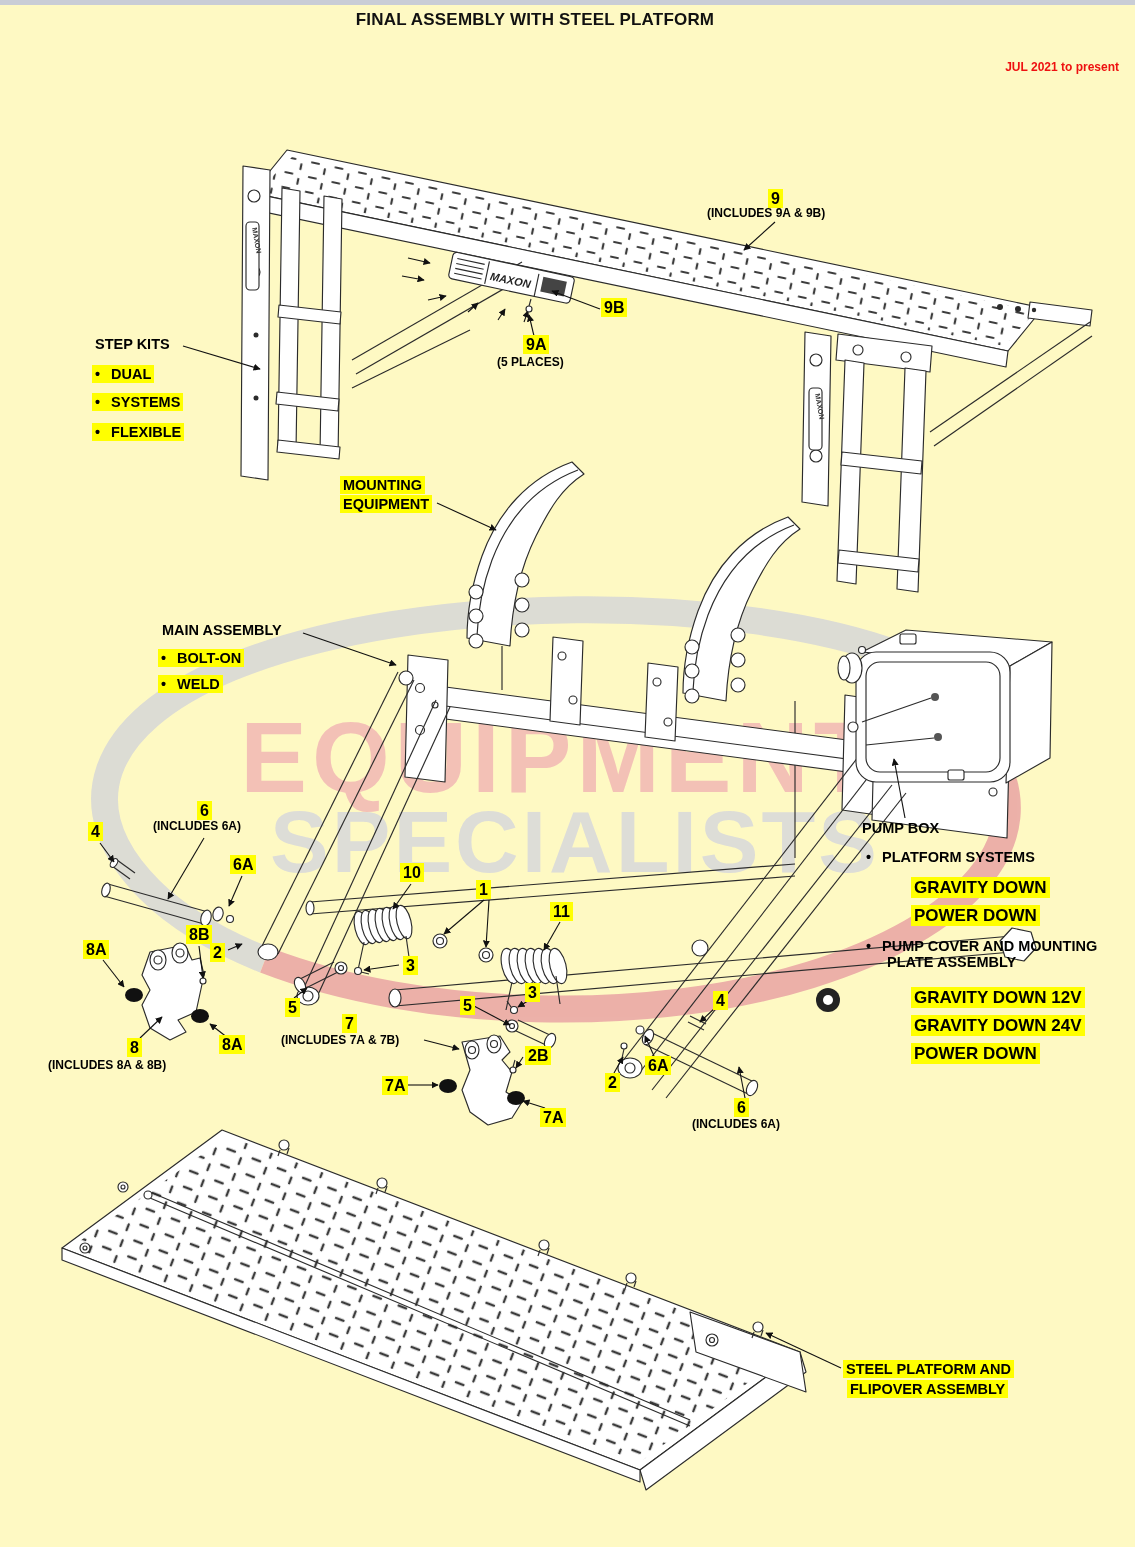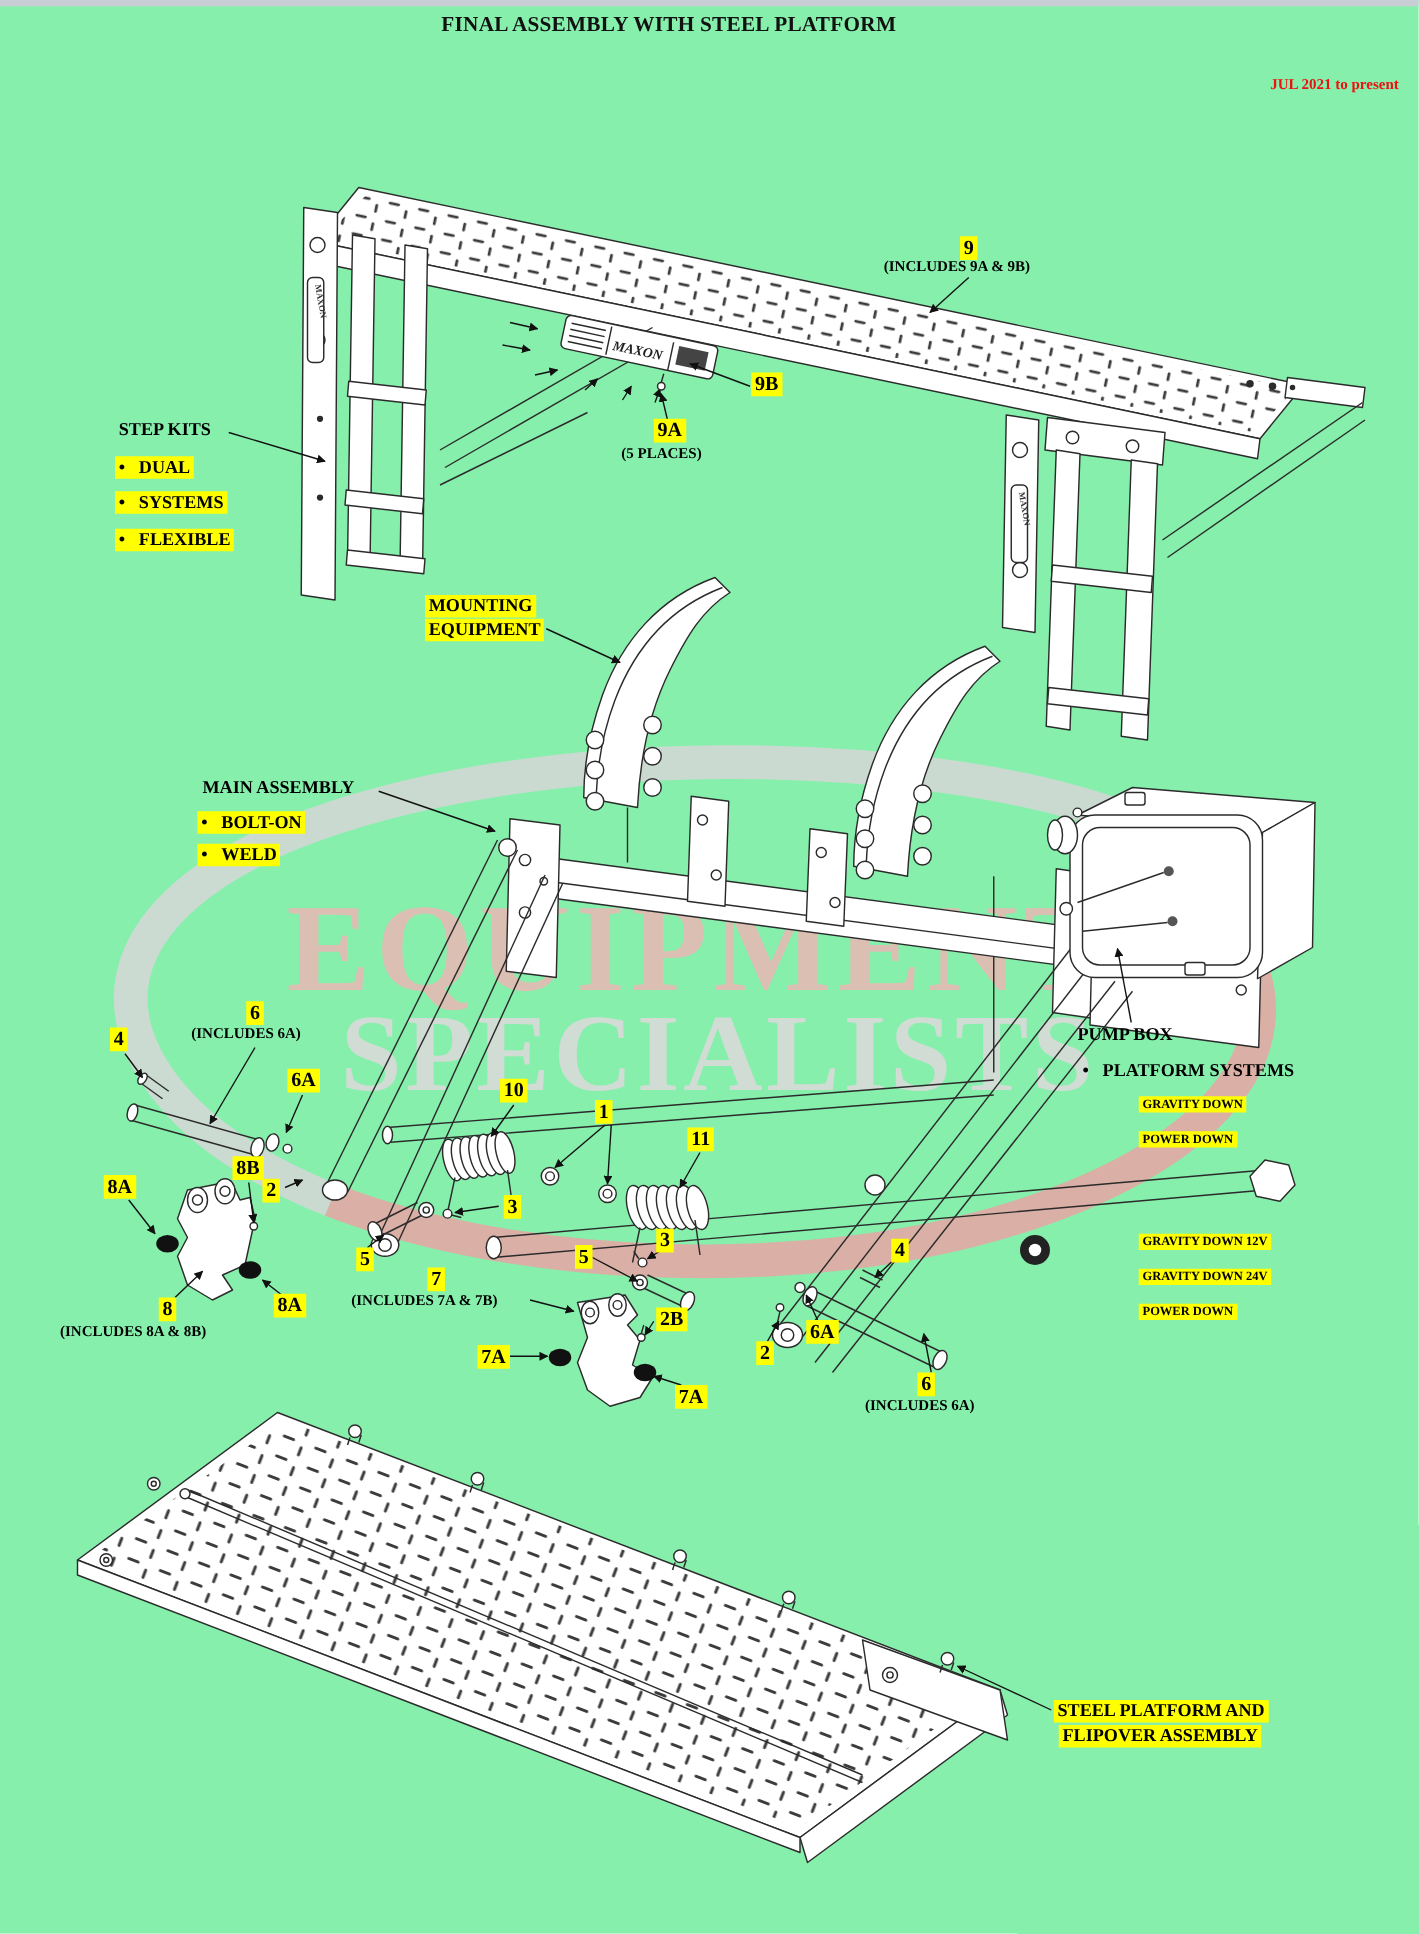--- a/index.html
+++ b/index.html
@@ -1,27 +1,27 @@
 <!DOCTYPE html>
 <html style="--highlight: #ffff00; --revision_red: #ee1111; --top_bar: #c9cdd6; --line: #2b2b2b; --watermark_pink: #f1b4b4; --watermark_gray: #dadada; --swoosh_red: #e9a4a4; --swoosh_gray: #d7d7d7;"><head>
 <meta charset="utf-8">
 <style>
   html,body{margin:0;padding:0;background:#fff}
-  .page{position:relative;width:1135px;height:1547px;background:#86efac;
-        font-family:Liberation Serif, serif;overflow:hidden}
+  .page{position:relative;width:1135px;height:1547px;background:#fef9c3;
+        font-family:Liberation Sans, sans-serif;overflow:hidden}
   .topbar{position:absolute;top:0;left:0;right:0;height:5px;background:var(--top_bar,#c9cdd6)}
   .title{position:absolute;top:10px;left:0;width:1070px;text-align:center;
          font-weight:bold;font-size:17px;color:#111;letter-spacing:.2px}
   .rev{position:absolute;top:60px;right:16px;font-weight:bold;font-size:12px;color:var(--revision_red,#e11)}
   .lbl{position:absolute;font-weight:bold;color:#000;white-space:nowrap;line-height:1.12}
   .hl{background:var(--highlight,#ff0);padding:1px 3px}
   .num{font-size:16px}
   .note{font-size:12px}
   .sec{font-size:14.5px}
-  .sub{font-size:10px}
+  .sub{font-size:17px}
   .b{margin-right:11px}
   .stack span.hl{display:inline-block;margin-bottom:1px}
   svg{position:absolute;left:0;top:0}
   .ln{fill:none;stroke:#2b2b2b;stroke-width:1.15;stroke-linejoin:round}
   .lnw{fill:#fff;stroke:#2b2b2b;stroke-width:1.15;stroke-linejoin:round}
   .ld{fill:none;stroke:#111;stroke-width:1.1;marker-end:url(#arr)}
   .swg{fill:none;stroke:var(--swoosh_gray,#d7d7d7);stroke-width:27}
   .swr{fill:none;stroke:var(--swoosh_red,#e9a4a4);stroke-width:27}
   .wm1{fill:var(--watermark_pink,#f1b4b4)}
   .wm2{fill:var(--watermark_gray,#dadada)}
@@ -407,20 +407,24 @@
   <div class="lbl sec" style="left:158px;top:676px">
     <span class="hl"><span class="b">•</span><span>WELD</span></span>
   </div>
 
   <div class="lbl sec" style="left:862px;top:820px">PUMP BOX</div>
   <div class="lbl sec" style="left:866px;top:849px">
     <span class="b">•</span><span>PLATFORM SYSTEMS</span>
   </div>
   <div class="lbl sub" style="left:911px;top:878px"><span class="hl">GRAVITY DOWN</span></div>
   <div class="lbl sub" style="left:911px;top:906px"><span class="hl">POWER DOWN</span></div>
+  <div class="lbl sec" style="left:866px;top:938px">
+    <span class="b">•</span><span>PUMP COVER AND MOUNTING</span><br>
+    <span style="margin-left:21px">PLATE ASSEMBLY</span>
+  </div>
   <div class="lbl sub" style="left:911px;top:988px"><span class="hl">GRAVITY DOWN 12V</span></div>
   <div class="lbl sub" style="left:911px;top:1016px"><span class="hl">GRAVITY DOWN 24V</span></div>
   <div class="lbl sub" style="left:911px;top:1044px"><span class="hl">POWER DOWN</span></div>
 
   <div class="lbl sec" style="left:843px;top:1361px"><span class="hl">STEEL PLATFORM AND</span></div>
   <div class="lbl sec" style="left:847px;top:1381px"><span class="hl">FLIPOVER ASSEMBLY</span></div>
 
   <div class="lbl num" style="left:768px;top:190px"><span class="hl">9</span></div>
   <div class="lbl note" style="left:707px;top:207px">(INCLUDES 9A &amp; 9B)</div>
   <div class="lbl num" style="left:601px;top:299px"><span class="hl">9B</span></div>

